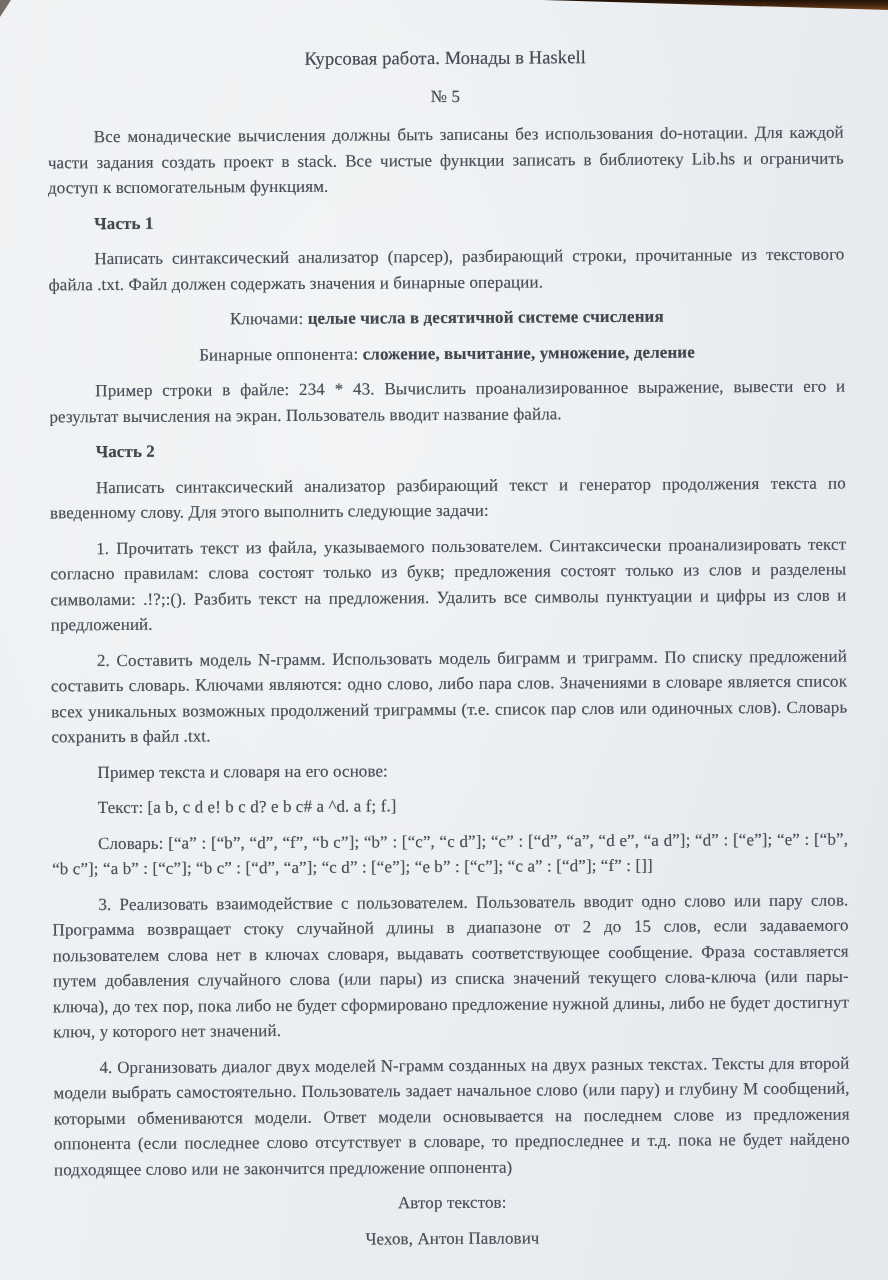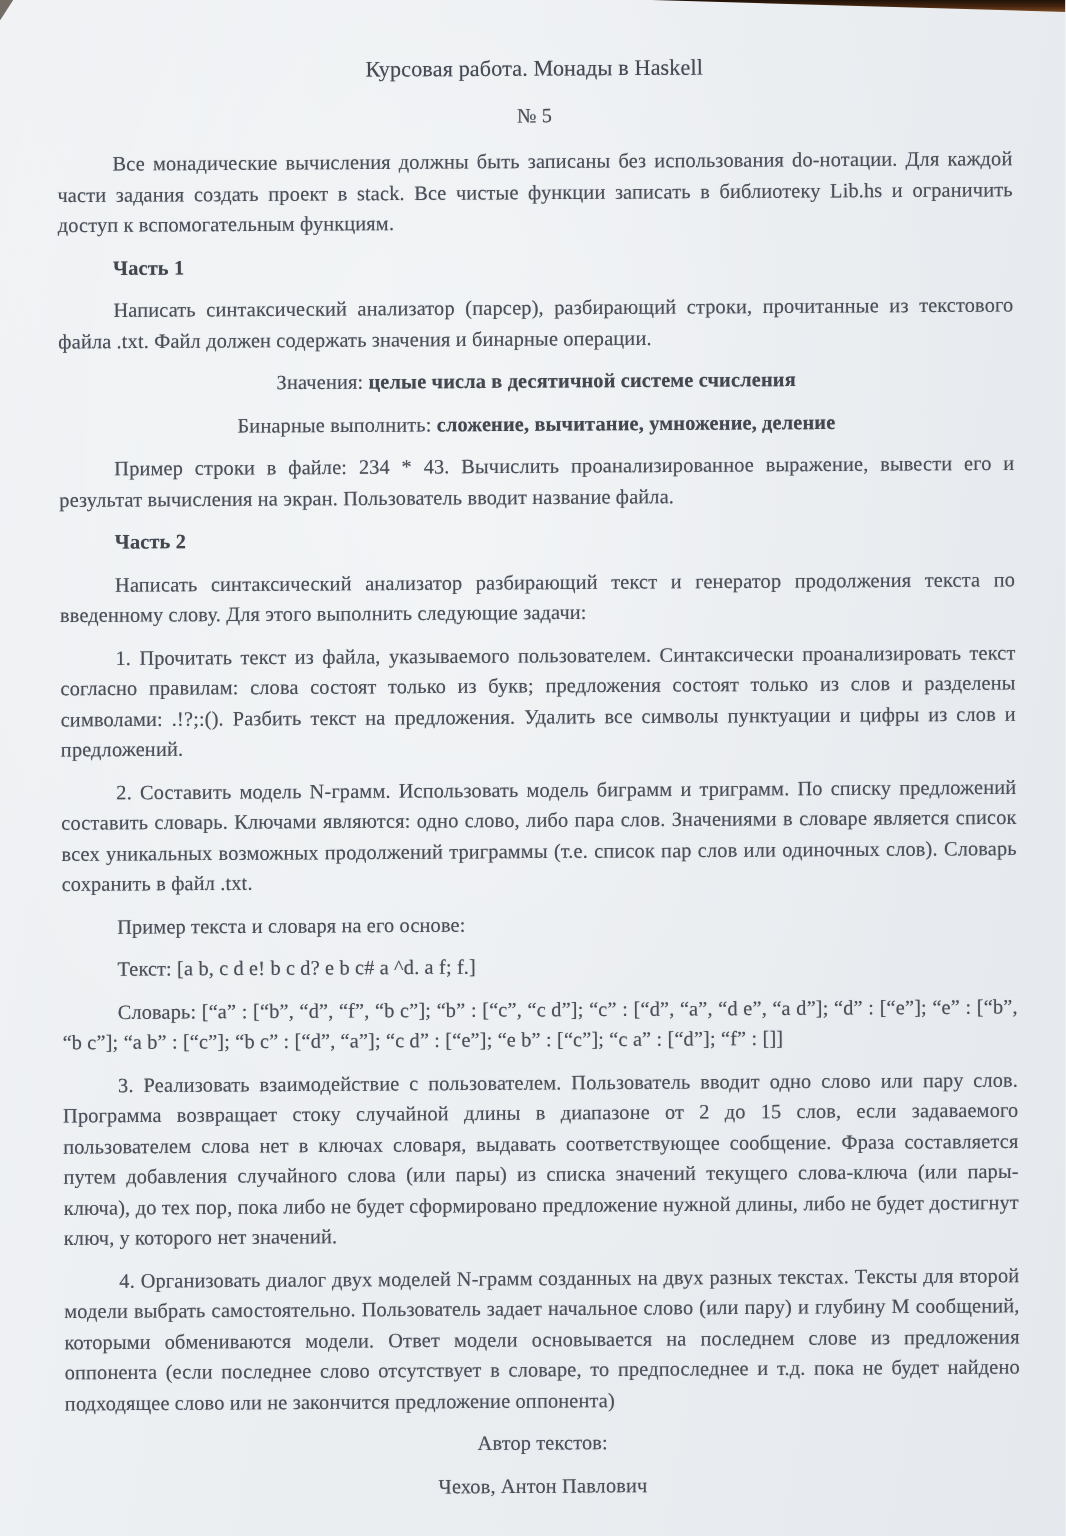--- a/index.html
+++ b/index.html
@@ -91,23 +91,23 @@
   <p class="center title">Курсовая работа. Монады в Haskell</p>
 
   <p class="center number">№ 5</p>
 
   <p class="para">Все монадические вычисления должны быть записаны без использования do-нотации. Для каждой части задания создать проект в stack. Все чистые функции записать в библиотеку Lib.hs и ограничить доступ к вспомогательным функциям.</p>
 
   <p class="heading">Часть 1</p>
 
   <p class="para">Написать синтаксический анализатор (парсер), разбирающий строки, прочитанные из текстового файла .txt. Файл должен содержать значения и бинарные операции.</p>
 
-  <p class="center"><span>Значения: </span><span class="b">целые числа в десятичной системе счисления</span></p>
+  <p class="center"><span>Ключами: </span><span class="b">целые числа в десятичной системе счисления</span></p>
 
-  <p class="center"><span>Бинарные выполнить: </span><span class="b">сложение, вычитание, умножение, деление</span></p>
+  <p class="center"><span>Бинарные оппонента: </span><span class="b">сложение, вычитание, умножение, деление</span></p>
 
   <p class="para">Пример строки в файле: 234 * 43. Вычислить проанализированное выражение, вывести его и результат вычисления на экран. Пользователь вводит название файла.</p>
 
   <p class="heading">Часть 2</p>
 
   <p class="para">Написать синтаксический анализатор разбирающий текст и генератор продолжения текста по введенному слову. Для этого выполнить следующие задачи:</p>
 
   <p class="para">1. Прочитать текст из файла, указываемого пользователем. Синтаксически проанализировать текст согласно правилам: слова состоят только из букв; предложения состоят только из слов и разделены символами: .!?;:(). Разбить текст на предложения. Удалить все символы пунктуации и цифры из слов и предложений.</p>
 
   <p class="para">2. Составить модель N-грамм. Использовать модель биграмм и триграмм. По списку предложений составить словарь. Ключами являются: одно слово, либо пара слов. Значениями в словаре является список всех уникальных возможных продолжений триграммы (т.е. список пар слов или одиночных слов). Словарь сохранить в файл .txt.</p>

